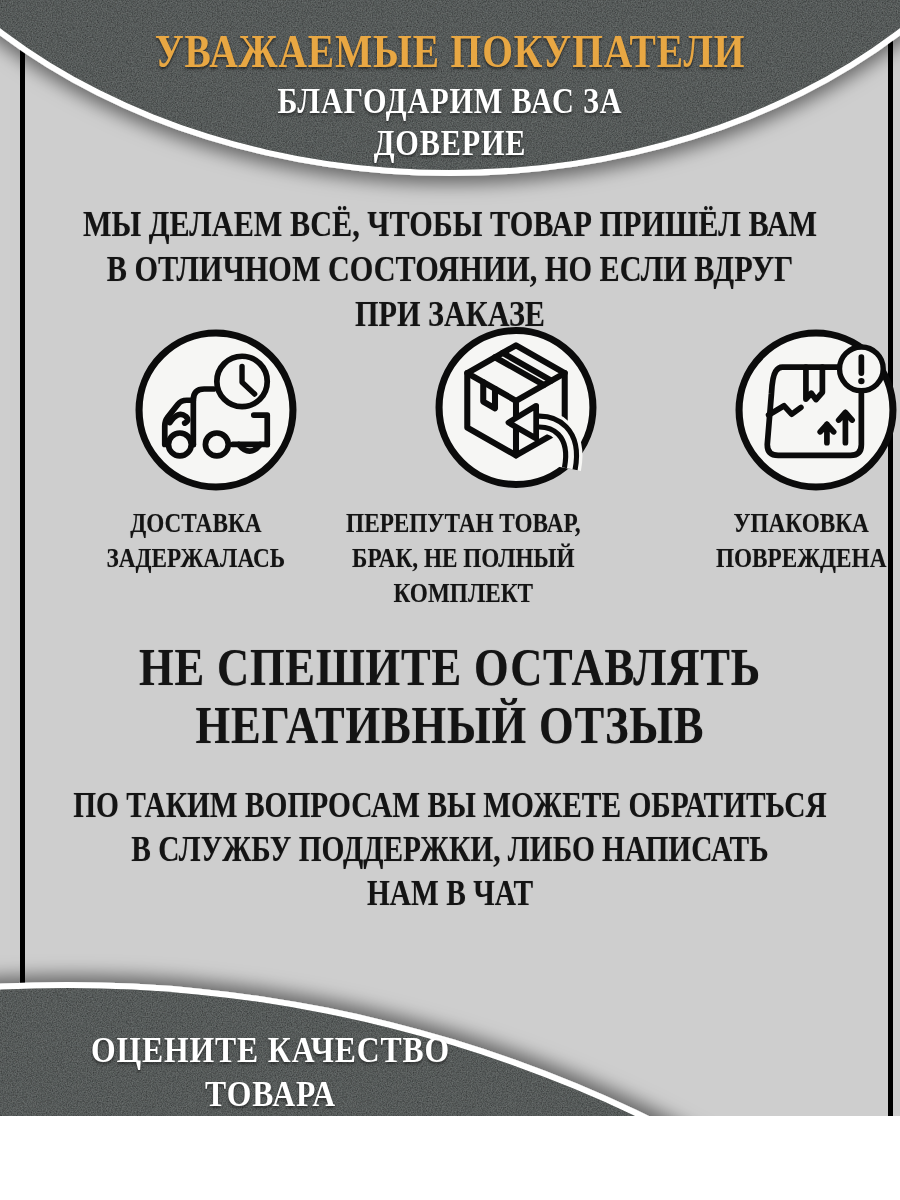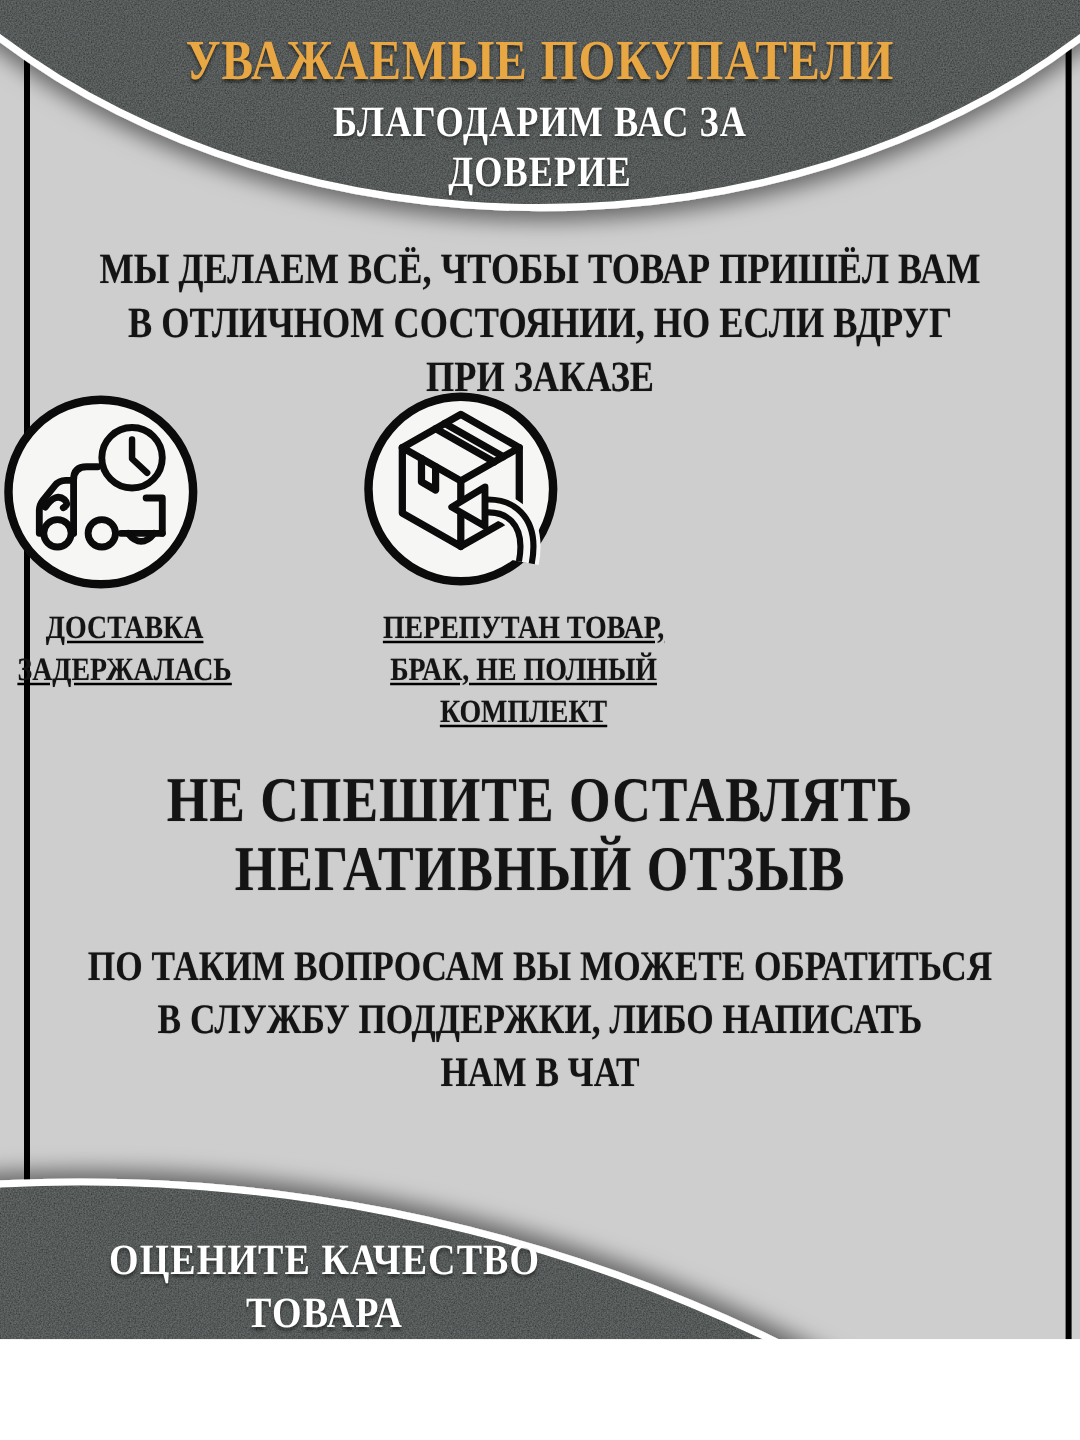--- a/index.html
+++ b/index.html
@@ -10,21 +10,21 @@
   }
   .bg-layer{position:absolute; inset:0; width:900px; height:1200px;}
   .txt{position:absolute; left:0; right:0; text-align:center; font-weight:700; color:#141414;}
   .cond{transform:scaleX(0.84); transform-origin:50% 50%;}
   .header-title{top:24px; font-size:47px; line-height:54px; color:#e8a743;
     letter-spacing:1px; text-shadow:0 2px 3px rgba(0,0,0,.55);}
   .header-sub{top:80px; font-size:36px; line-height:42px; color:#ffffff;
     letter-spacing:1px; text-shadow:0 2px 3px rgba(0,0,0,.5);}
   .intro{top:202px; font-size:36px; line-height:45px; text-shadow:0 0 1px rgba(0,0,0,.35);}
   .issues-row{position:absolute; top:326px; left:0; width:900px; display:flex;}
-  .issue-col{width:300px; display:flex; flex-direction:column; align-items:flex-start;text-decoration:underline;}
+  .issue-col{width:300px; display:flex; flex-direction:column; align-items:flex-end;}
   .issue-icon{width:168px; height:168px; flex:0 0 auto;}
   .issue-label{margin-top:12px; font-weight:700; font-size:27px; line-height:35px;
     text-align:center; color:#141414; transform:scaleX(0.86); transform-origin:50% 0;
     text-shadow:0 0 1px rgba(0,0,0,.3);}
   .warning{top:638px; font-size:53px; line-height:58px; letter-spacing:1px;
     text-shadow:0 0 1px rgba(0,0,0,.4);}
   .support{top:784px; font-size:35px; line-height:44px; text-shadow:0 0 1px rgba(0,0,0,.35);}
   .footer-text{position:absolute; top:1028px; left:18px; width:505px; text-align:center;
     font-weight:700; font-size:36px; line-height:44px; color:#ffffff; letter-spacing:1px;
     transform:scaleX(0.88); transform-origin:50% 50%; text-shadow:0 2px 3px rgba(0,0,0,.5);}
@@ -122,20 +122,39 @@
         <path d="M58,57.5 C74,54.5 86,64 82,85" fill="none" stroke="#f6f6f4" stroke-width="3.4"></path>
         <polygon points="62,47.5 45.5,57.5 62,67" fill="#f6f6f4" stroke="#0b0b0b" stroke-width="3.4" stroke-linejoin="round"></polygon>
       </svg>
       <div class="issue-label">
         <div>ПЕРЕПУТАН ТОВАР,</div>
         <div>БРАК, НЕ ПОЛНЫЙ</div>
         <div>КОМПЛЕКТ</div>
       </div>
     </div>
 
+    <div class="issue-col">
+      <svg class="issue-icon" viewBox="0 0 100 100">
+        <circle cx="50" cy="50" r="45.8" fill="#f6f6f4" stroke="#0b0b0b" stroke-width="4.2"></circle>
+        <g fill="none" stroke="#0b0b0b" stroke-width="3.4" stroke-linecap="round" stroke-linejoin="round">
+          <path d="M30,24.5 H70.5 Q77,24.5 77,31 V70.5 Q77,77 70.5,77 H27.5 Q21,77 21,70.5 L23.5,40 Q24,30 26,27 Q27.5,24.5 30,24.5 Z"></path>
+          <path d="M21.8,53 L31,47.5 35.5,52.5 41,48.5"></path>
+          <path d="M44,24.5 V43.5 L47.2,40 50,43.8 53.8,39.5 V24.5"></path>
+          <path d="M56.5,69.5 V58.5 M56.5,58.5 L52.5,63 M56.5,58.5 L60.5,63"></path>
+          <path d="M67.5,69.5 V51.5 M67.5,51.5 L63.5,56 M67.5,51.5 L71.5,56"></path>
+        </g>
+        <circle cx="77" cy="25.5" r="13" fill="#f6f6f4" stroke="#0b0b0b" stroke-width="3.2"></circle>
+        <path d="M77,18.5 V28" fill="none" stroke="#0b0b0b" stroke-width="3.4" stroke-linecap="round"></path>
+        <circle cx="77" cy="32.8" r="1.9" fill="#0b0b0b"></circle>
+      </svg>
+      <div class="issue-label">
+        <div>УПАКОВКА</div>
+        <div>ПОВРЕЖДЕНА</div>
+      </div>
+    </div>
   </div>
 
   <div class="txt warning cond">
     <div>НЕ СПЕШИТЕ ОСТАВЛЯТЬ</div>
     <div>НЕГАТИВНЫЙ ОТЗЫВ</div>
   </div>
 
   <div class="txt support cond">
     <div>ПО ТАКИМ ВОПРОСАМ ВЫ МОЖЕТЕ ОБРАТИТЬСЯ</div>
     <div>В СЛУЖБУ ПОДДЕРЖКИ, ЛИБО НАПИСАТЬ</div>

